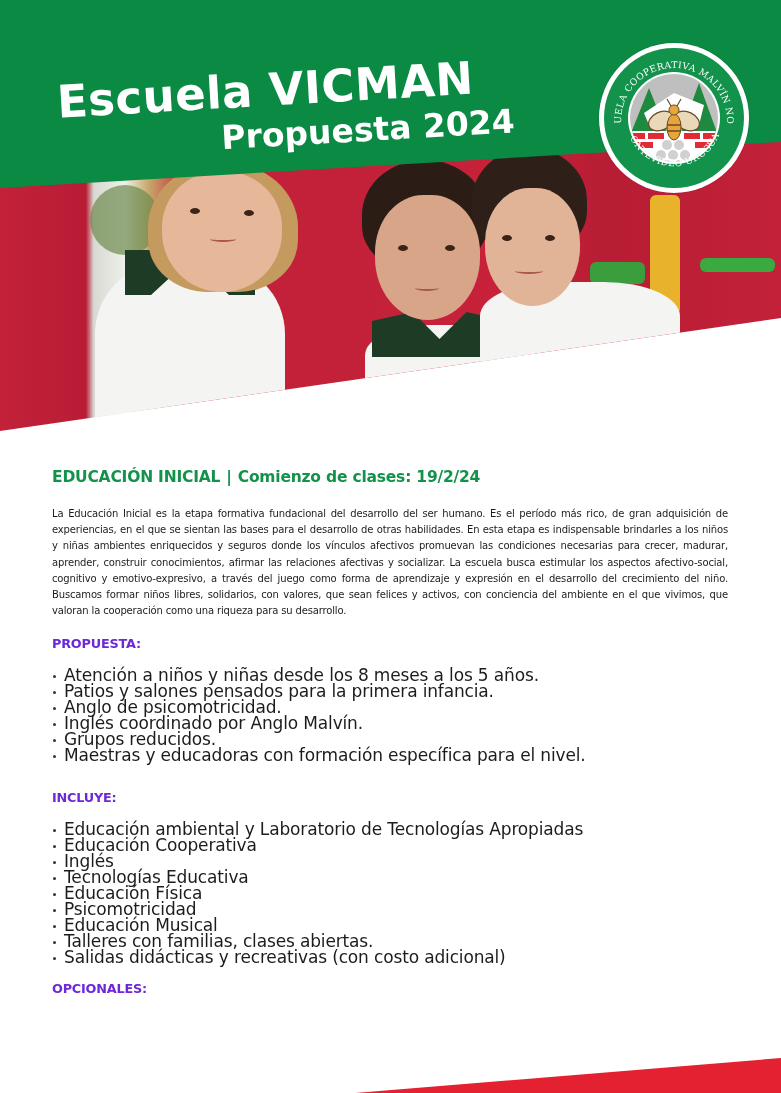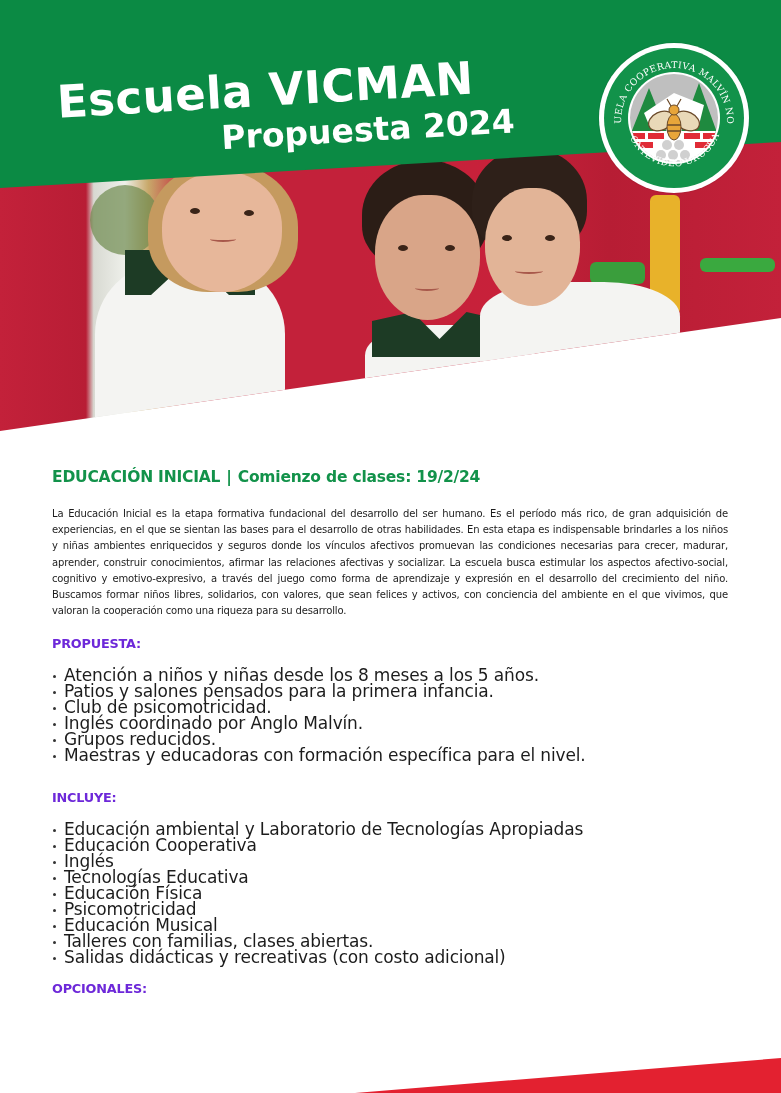--- a/index.html
+++ b/index.html
@@ -180,21 +180,21 @@
   <div class="section-head">
     <span>EDUCACIÓN INICIAL</span><span class="sep">|</span><span>Comienzo de clases: 19/2/24</span>
   </div>
 
   <p class="intro">La Educación Inicial es la etapa formativa fundacional del desarrollo del ser humano. Es el período más rico, de gran adquisición de experiencias, en el que se sientan las bases para el desarrollo de otras habilidades. En esta etapa es indispensable brindarles a los niños y niñas ambientes enriquecidos y seguros donde los vínculos afectivos promuevan las condiciones necesarias para crecer, madurar, aprender, construir conocimientos, afirmar las relaciones afectivas y socializar. La escuela busca estimular los aspectos afectivo-social, cognitivo y emotivo-expresivo, a través del juego como forma de aprendizaje y expresión en el desarrollo del crecimiento del niño. Buscamos formar niños libres, solidarios, con valores, que sean felices y activos, con conciencia del ambiente en el que vivimos, que valoran la cooperación como una riqueza para su desarrollo.</p>
 
   <div class="sub-head" style="margin-top:17px;">PROPUESTA:</div>
   <ul class="blist">
     <li>Atención a niños y niñas desde los 8 meses a los 5 años.</li>
     <li>Patios y salones pensados para la primera infancia.</li>
-    <li>Club de psicomotricidad.</li>
+    <li>Anglo de psicomotricidad.</li>
     <li>Inglés coordinado por Anglo Malvín.</li>
     <li>Grupos reducidos.</li>
     <li>Maestras y educadoras con formación específica para el nivel.</li>
   </ul>
 
   <div class="sub-head" style="margin-top:27px;">INCLUYE:</div>
   <ul class="blist">
     <li>Educación ambiental y Laboratorio de Tecnologías Apropiadas</li>
     <li>Educación Cooperativa</li>
     <li>Inglés</li>

